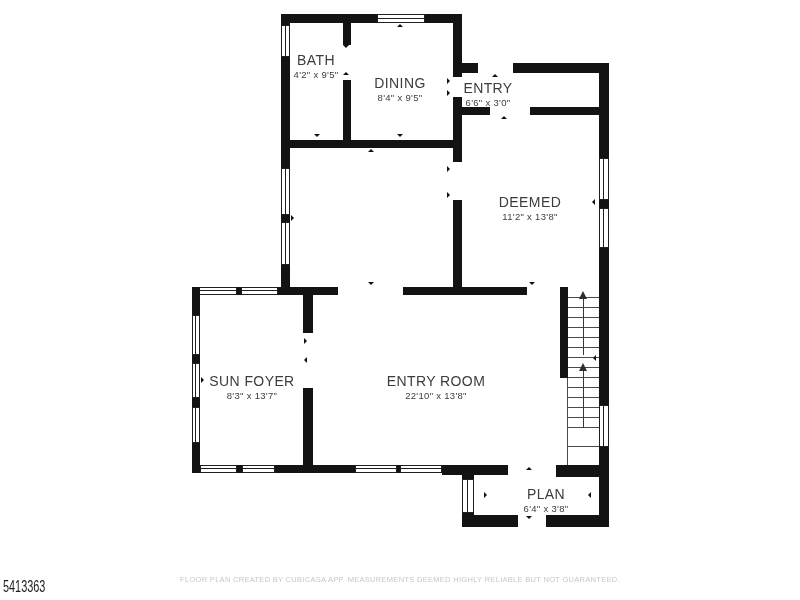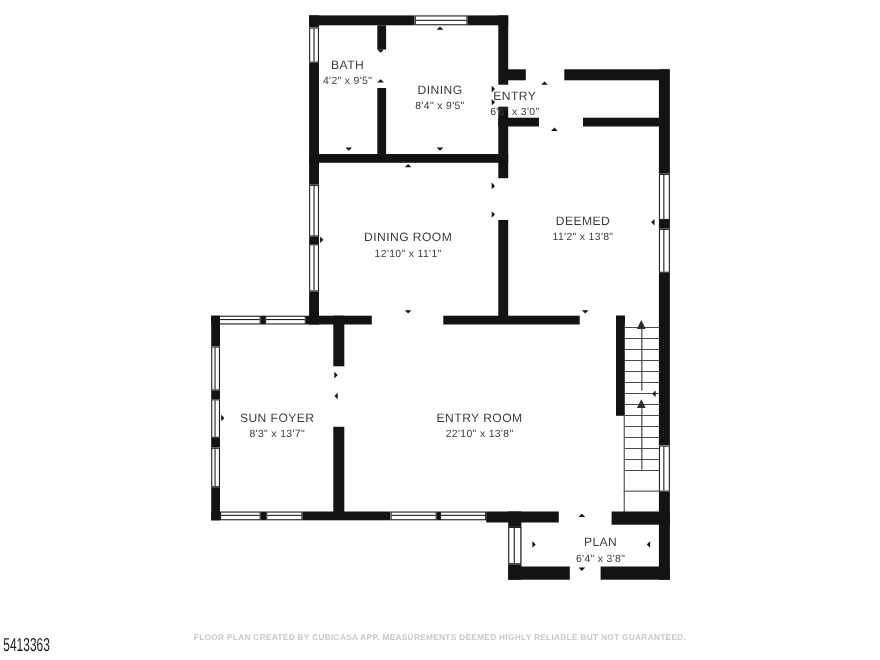--- a/index.html
+++ b/index.html
@@ -3,34 +3,34 @@
 <meta charset="utf-8">
 <style>
   html,body{margin:0;padding:0;background:#fff;}
   body{width:800px;height:600px;overflow:hidden;font-family:"Liberation Sans","DejaVu Sans",sans-serif;}
   #plan{position:relative;width:800px;height:600px;background:#fff;}
   .wall{position:absolute;background:#131313;}
   .win{position:absolute;background:#fff;border:1px solid #1f1f1f;box-sizing:border-box;}
   .win-h::after{content:"";position:absolute;left:0;right:0;top:50%;height:1px;margin-top:-1px;background:#1f1f1f;}
   .win-v::after{content:"";position:absolute;top:0;bottom:0;left:50%;width:1px;margin-left:-1px;background:#1f1f1f;}
   .room-label{position:absolute;transform:translate(-50%,-50%);text-align:center;color:#3c3c3c;white-space:nowrap;}
-  .room-name{font-size:11px;line-height:13.5px;letter-spacing:.4px;}
+  .room-name{font-size:14px;line-height:13.5px;letter-spacing:.4px;}
   .room-dims{font-size:9.5px;line-height:13.5px;letter-spacing:.3px;}
   .tri{position:absolute;width:0;height:0;border:3px solid transparent;}
   .tri-down{border-top-color:#111;border-bottom-width:0;}
   .tri-up{border-bottom-color:#111;border-top-width:0;}
   .tri-left{border-right-color:#111;border-left-width:0;}
   .tri-right{border-left-color:#111;border-right-width:0;}
   .thin{position:absolute;background:#4a4a4a;}
   .treads{position:absolute;left:568px;top:297px;width:31px;height:132px;
           background:repeating-linear-gradient(to bottom,#4a4a4a 0 1px,transparent 1px 10px);}
   .arrow-line{position:absolute;width:1px;background:#3a3a3a;}
   .arrow-head{position:absolute;width:0;height:0;border-left:4px solid transparent;border-right:4px solid transparent;border-bottom:8px solid #2e2e2e;}
   #listing-id{position:absolute;left:3px;top:577px;font-size:17px;color:#1c1c1c;transform:scaleX(.64);transform-origin:left top;letter-spacing:0;}
-  #disclaimer{position:absolute;left:0;right:0;top:575px;text-align:center;font-size:7.5px;letter-spacing:.3px;color:#c7c7c7;font-weight:bold;}
+  #disclaimer{position:absolute;left:0;right:0;top:575px;text-align:center;font-size:7.5px;letter-spacing:.3px;color:#c7c7c7;}
 </style>
 </head>
 <body>
 
 <div id="plan">
 
   <div class="wall" style="left:281px;top:14px;width:96px;height:9px"></div>
   <div class="win win-h" style="left:377px;top:14px;width:48px;height:9px"></div>
   <div class="wall" style="left:425px;top:14px;width:37px;height:9px"></div>
 
@@ -135,27 +135,23 @@
   <i class="tri tri-up" style="left:397px;top:24px"></i>
 
   <div class="room-label" style="left:316px;top:67px">
     <div class="room-name">BATH</div>
     <div class="room-dims">4'2" x 9'5"</div>
   </div>
   <div class="room-label" style="left:400px;top:90px">
     <div class="room-name">DINING</div>
     <div class="room-dims">8'4" x 9'5"</div>
   </div>
-  <div class="room-label" style="left:468px;top:95px">
+  <div class="room-label" style="left:488px;top:95px">
     <div class="room-name">ENTRY</div>
     <div class="room-dims">6'6" x 3'0"</div>
-  </div>
-  <div class="room-label" style="left:371px;top:224px">
-    <div class="room-name">DINING ROOM</div>
-    <div class="room-dims">12'10" x 11'1"</div>
   </div>
   <div class="room-label" style="left:530px;top:209px">
     <div class="room-name">DEEMED</div>
     <div class="room-dims">11'2" x 13'8"</div>
   </div>
   <div class="room-label" style="left:252px;top:388px">
     <div class="room-name">SUN FOYER</div>
     <div class="room-dims">8'3" x 13'7"</div>
   </div>
   <div class="room-label" style="left:436px;top:388px">

